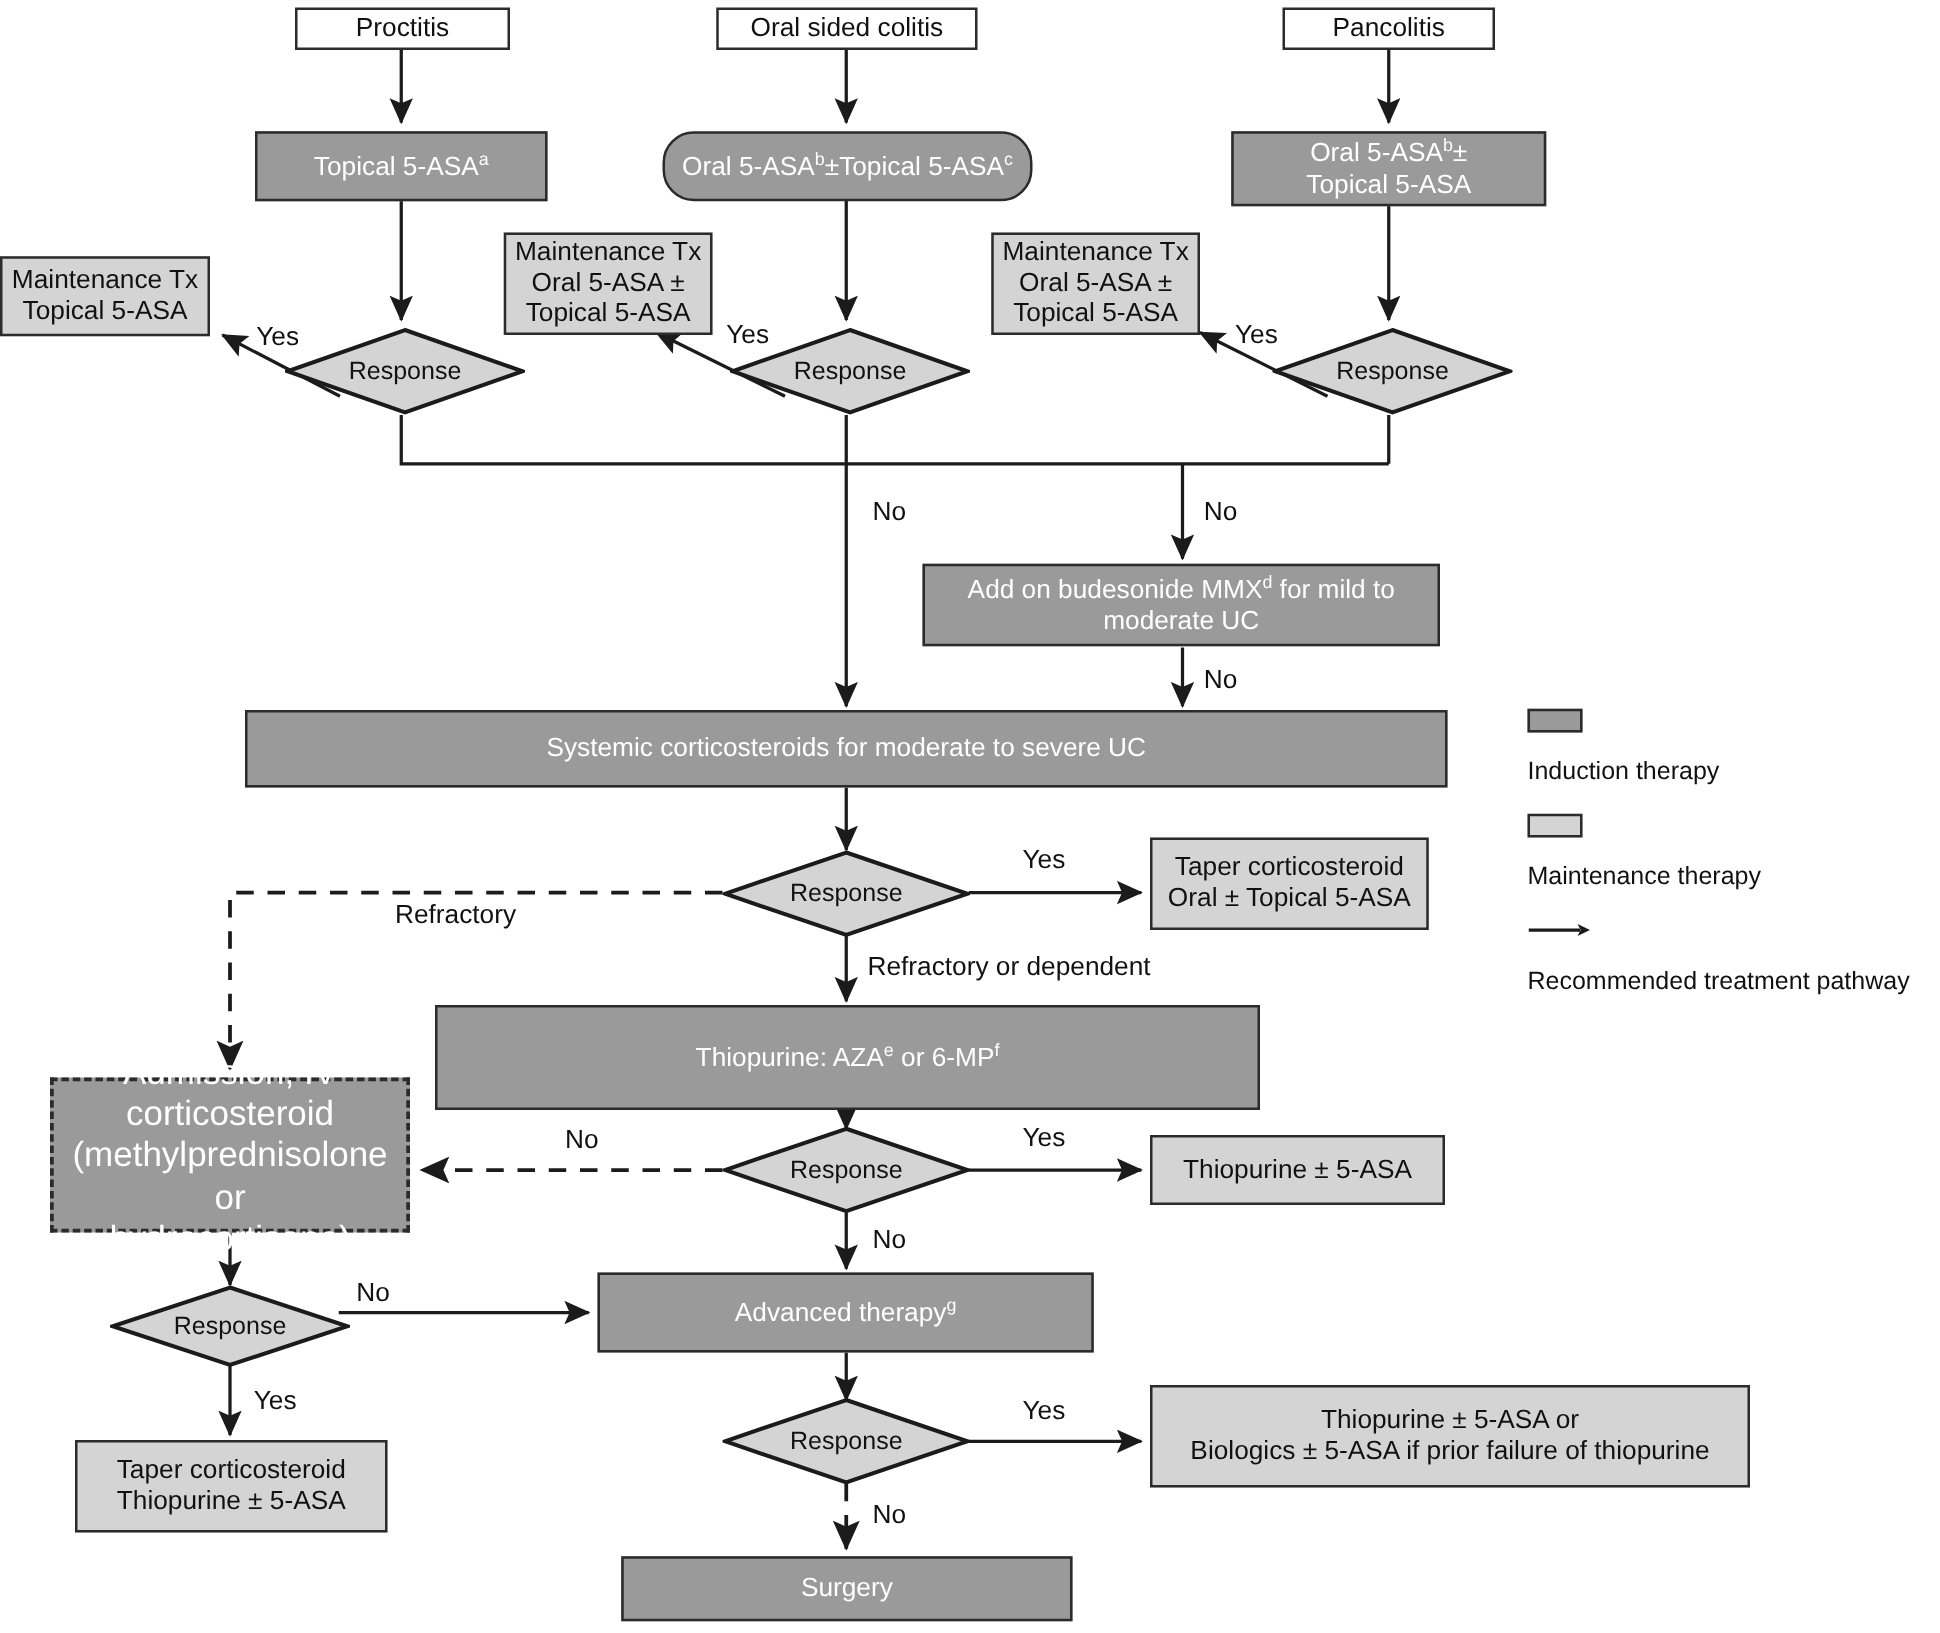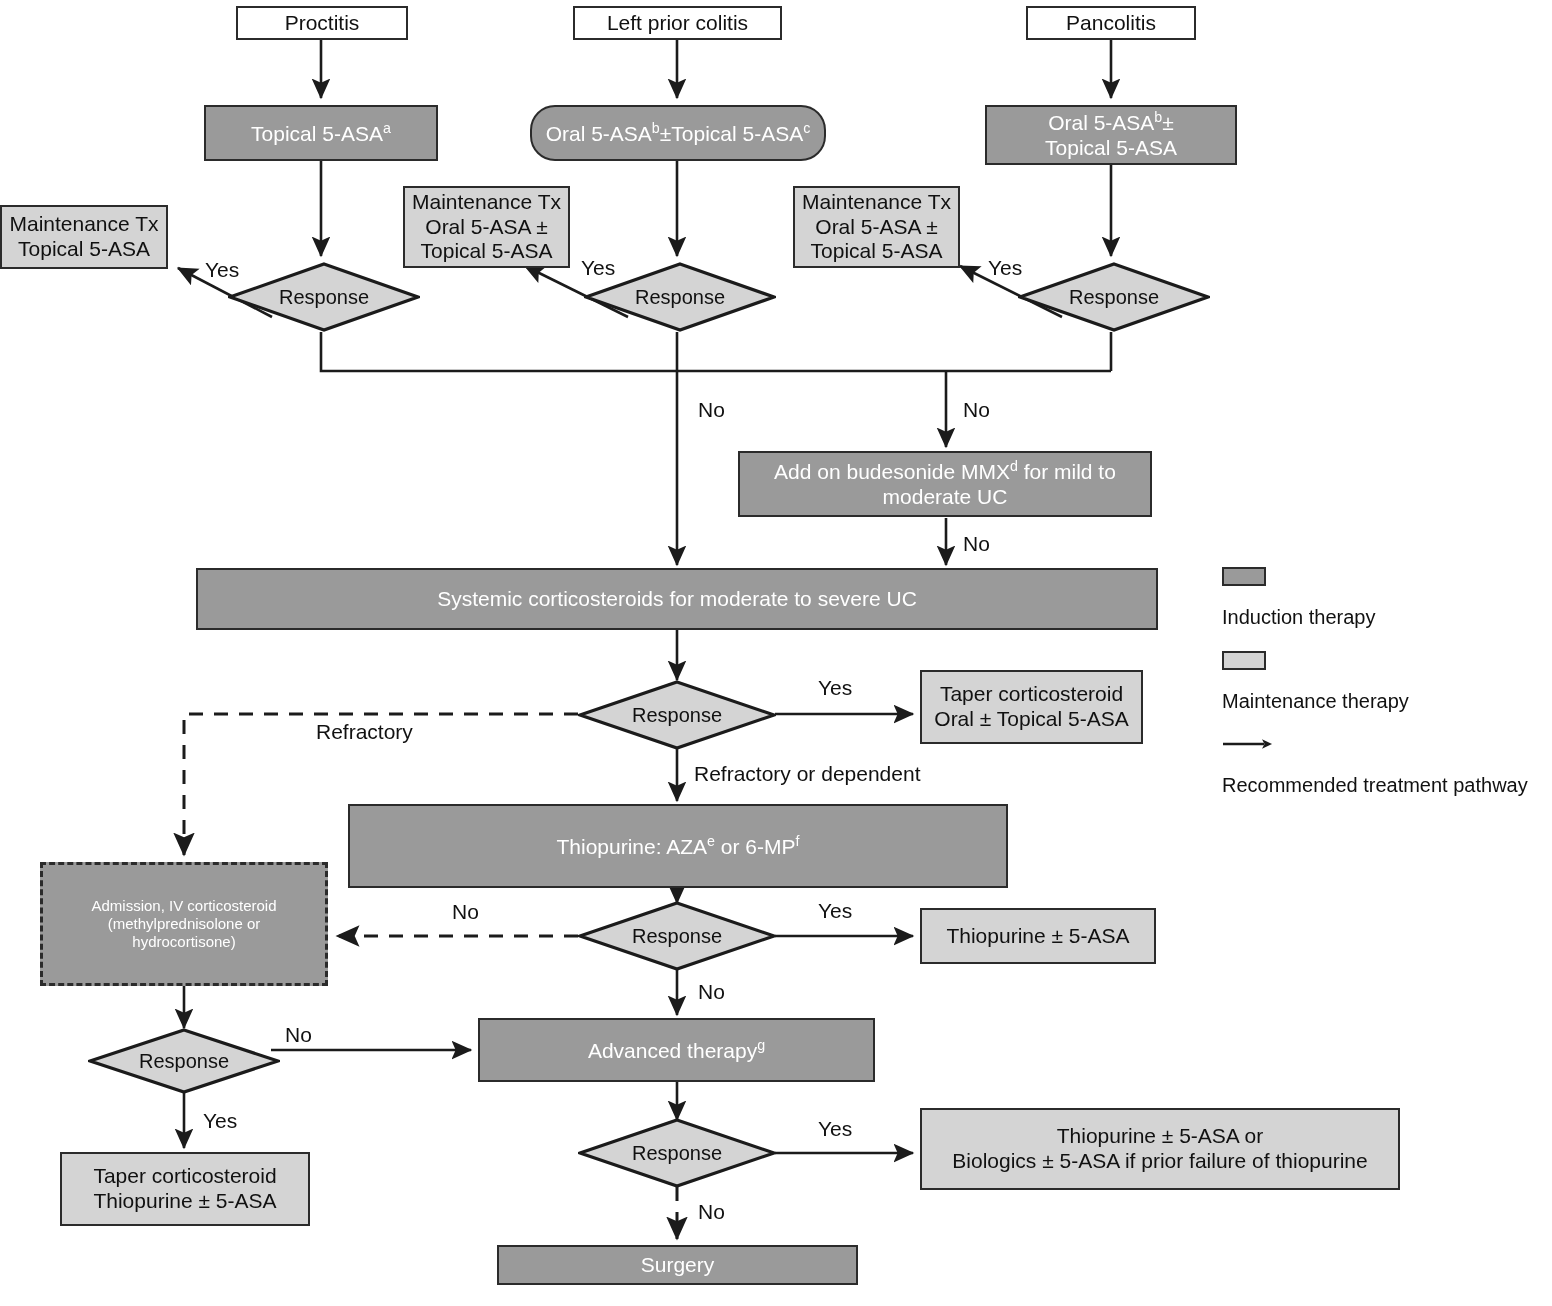--- a/index.html
+++ b/index.html
@@ -37,21 +37,21 @@
   .box-induction {
     background: #9a9a9a;
     border: 2px solid #2b2b2b;
     color: #ffffff;
     font-size: 21px;
   }
   .box-induction-dashed {
     background: #9a9a9a;
     border: 3px dashed #2b2b2b;
     color: #ffffff;
-    font-size: 15px;
+    font-size: 28px;
   }
   .box-maint {
     background: #d4d4d4;
     border: 2px solid #2b2b2b;
     color: #111111;
     font-size: 21px;
   }
   
   .diamond {
     position: absolute;
@@ -199,21 +199,21 @@
       <path d="M578,936 L337,936"></path>
 
       <path d="M677,1187 L677,1239"></path>
     </g>
   </svg>
 
   <div class="node box-plain" style="left:236px; top:6px; width:172px; height:34px;">
     <span class="txt">Proctitis</span>
   </div>
   <div class="node box-plain" style="left:573px; top:6px; width:209px; height:34px;">
-    <span class="txt">Left prior colitis</span>
+    <span class="txt">Oral sided colitis</span>
   </div>
   <div class="node box-plain" style="left:1026px; top:6px; width:170px; height:34px;">
     <span class="txt">Pancolitis</span>
   </div>
 
   <div class="node box-induction" style="left:204px; top:105px; width:234px; height:56px;justify-content:flex-end;">
     <span class="txt"><span>Topical 5-ASA</span><span class="sup">a</span></span>
   </div>
   <div class="node box-induction" style="left:530px; top:105px; width:296px; height:56px;border-radius:25px;">
     <span class="txt"><span>Oral 5-ASA</span><span class="sup">b</span><span>±Topical 5-ASA</span><span class="sup">c</span></span>
@@ -318,21 +318,21 @@
   <div class="node box-maint" style="left:60px; top:1152px; width:250px; height:74px;">
     <span class="txt" style="white-space:pre-line;">Taper corticosteroid
 Thiopurine ± 5-ASA</span>
   </div>
 
   <div class="node box-maint" style="left:920px; top:1108px; width:480px; height:82px;">
     <span class="txt" style="white-space:pre-line;">Thiopurine ± 5-ASA or
 Biologics ± 5-ASA if prior failure of thiopurine</span>
   </div>
 
-  <div class="node box-induction" style="left:497px; top:1245px; width:361px; height:40px;">
+  <div class="node box-induction" style="left:497px; top:1245px; width:361px; height:52px;">
     <span class="txt">Surgery</span>
   </div>
 
   <div class="elabel" style="left:205px; top:258px;">Yes</div>
   <div class="elabel" style="left:581px; top:256px;">Yes</div>
   <div class="elabel" style="left:988px; top:256px;">Yes</div>
   <div class="elabel" style="left:698px; top:398px;">No</div>
   <div class="elabel" style="left:963px; top:398px;">No</div>
   <div class="elabel" style="left:963px; top:532px;">No</div>
   <div class="elabel" style="left:316px; top:676px;margin-top:44px;">Refractory</div>

